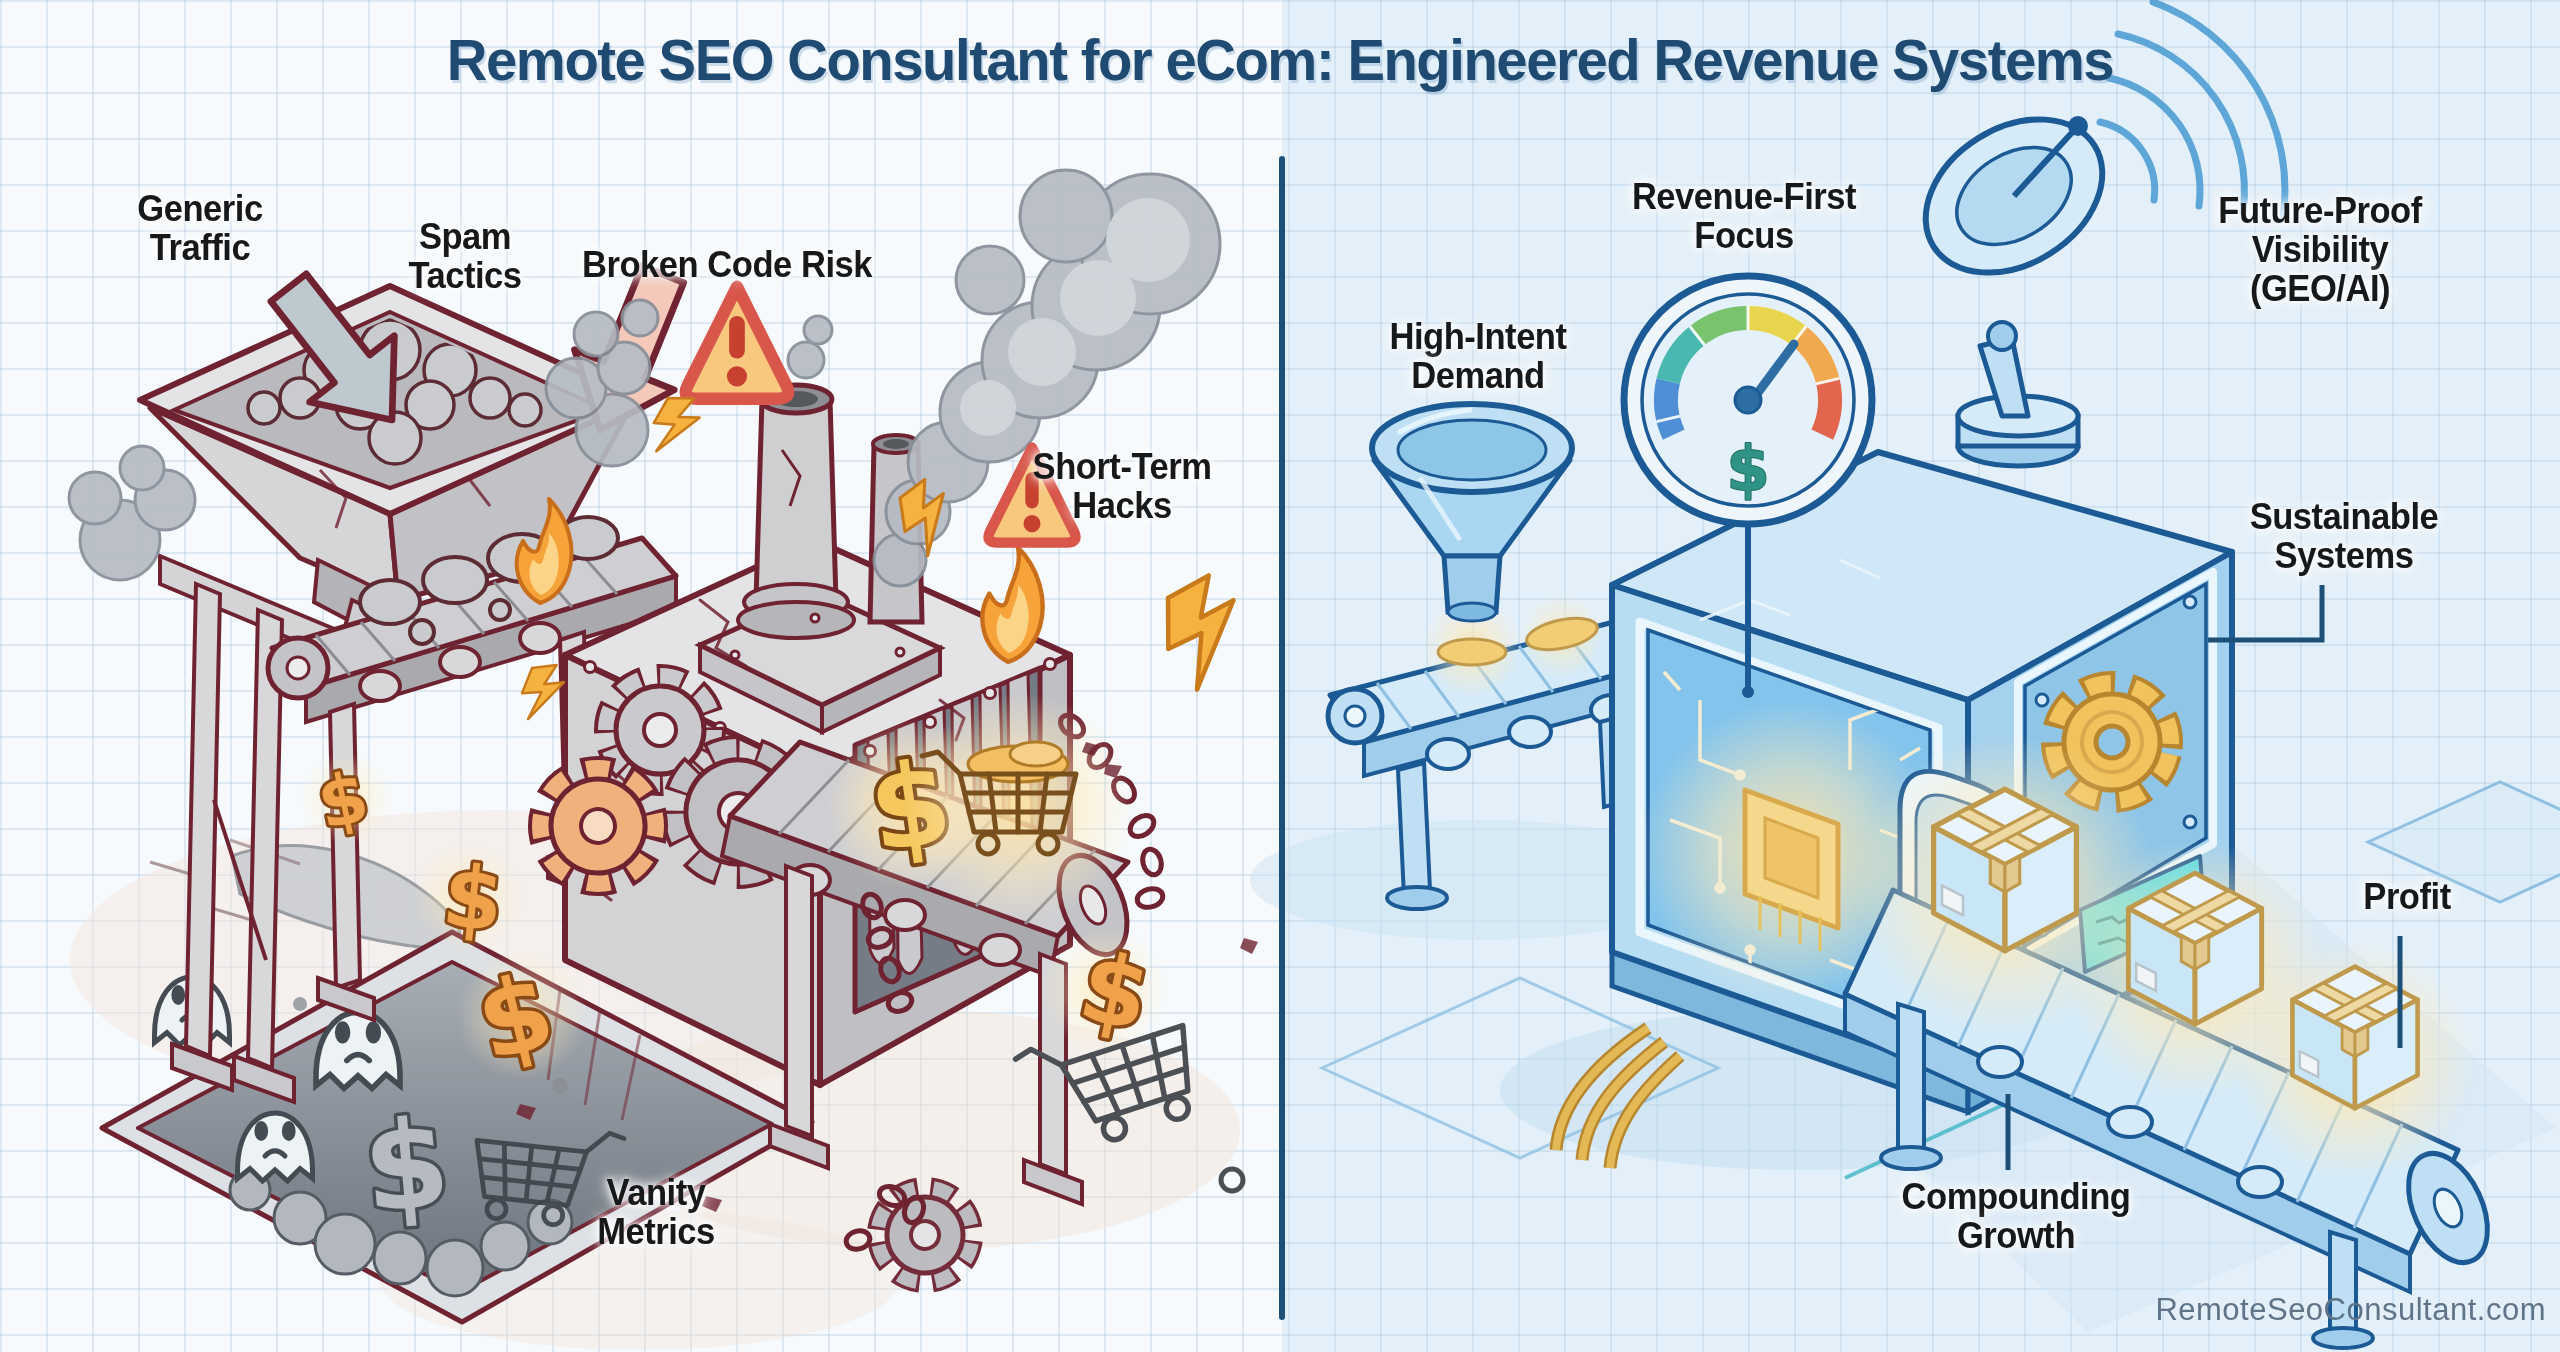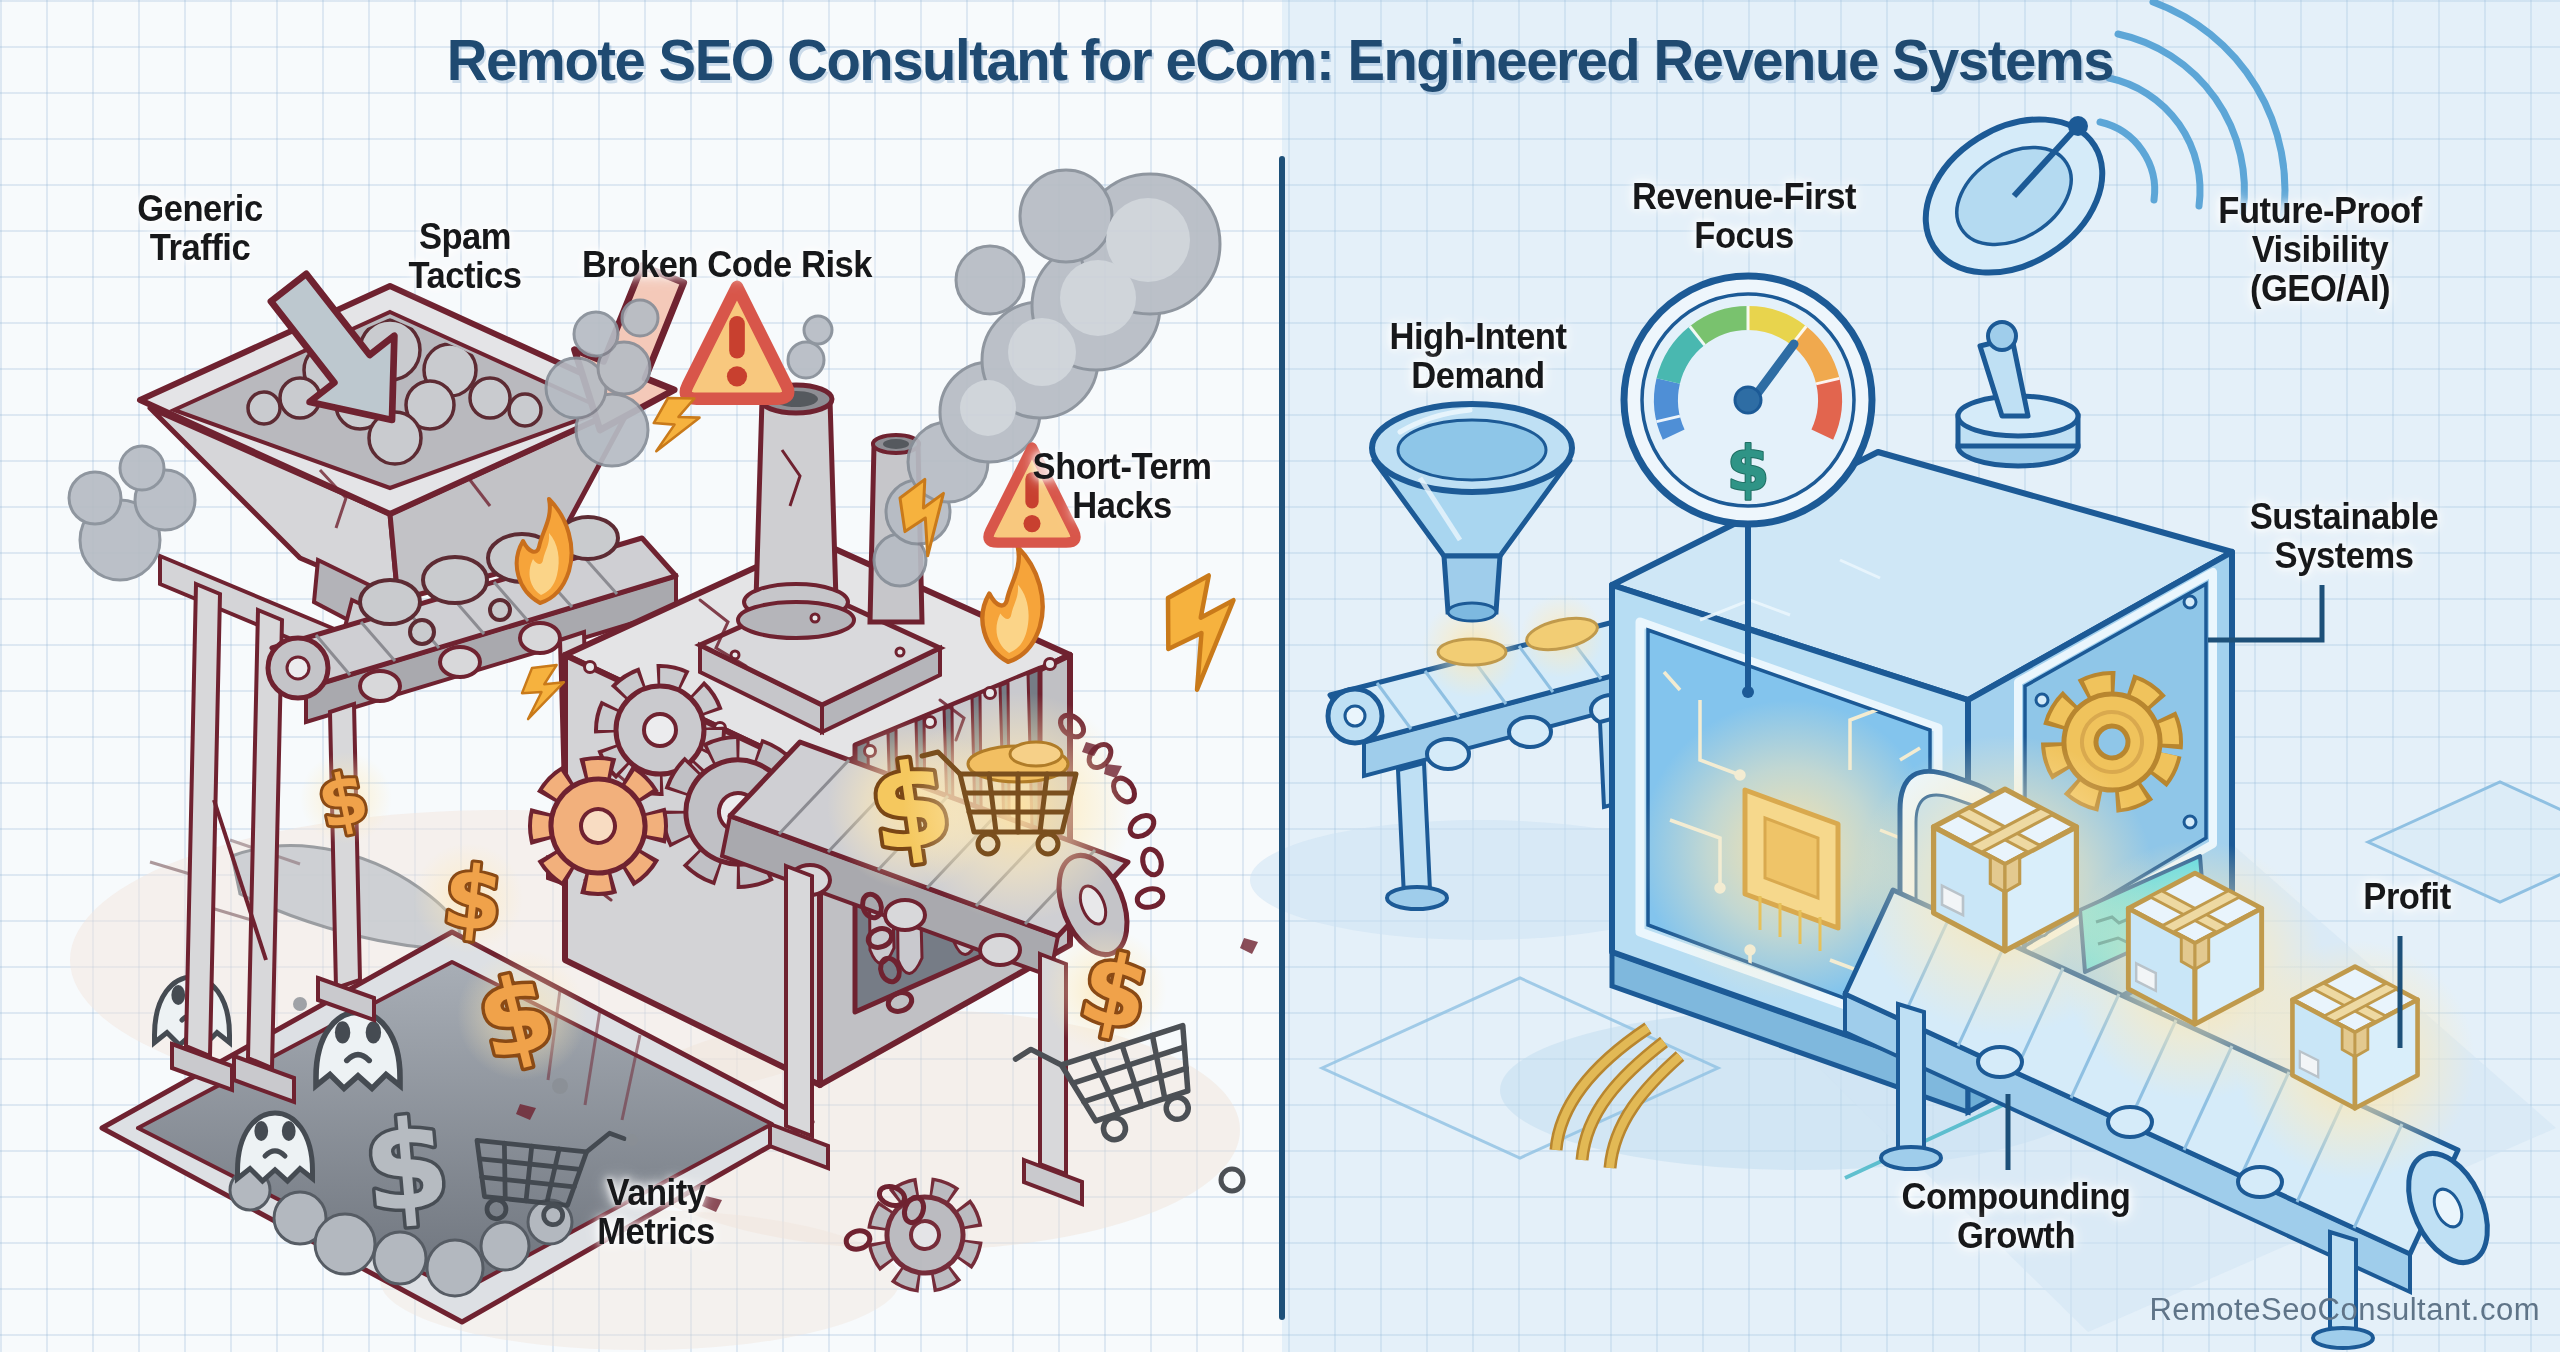--- a/index.html
+++ b/index.html
@@ -23,21 +23,21 @@
   }
   .divider{position:absolute;left:1279px;top:156px;width:6px;height:1164px;
     background:#1d5079;border-radius:3px;z-index:2;}
   .label{
     position:absolute;transform:translateX(-50%) scaleX(.96);
     font-size:36px;line-height:1.08;font-weight:700;letter-spacing:-.5px;
     color:#17181a;text-align:center;white-space:pre-line;z-index:3;
     text-shadow:0 0 6px #fff,0 0 12px #fff,0 0 18px rgba(255,255,255,.8);
   }
   .watermark{
-    position:absolute;right:20px;bottom:24px;font-size:31px;font-weight:500;
+    position:absolute;right:14px;bottom:24px;font-size:31px;font-weight:500;
     color:#5f7488;letter-spacing:.5px;z-index:3;
   }
   .usd{font-family:"DejaVu Sans", sans-serif;font-weight:700;text-anchor:middle;
     paint-order:stroke;stroke-linejoin:round;}
 </style>
 </head>
 <body>
 
 <div class="canvas">
   <div class="tint-right"></div>

